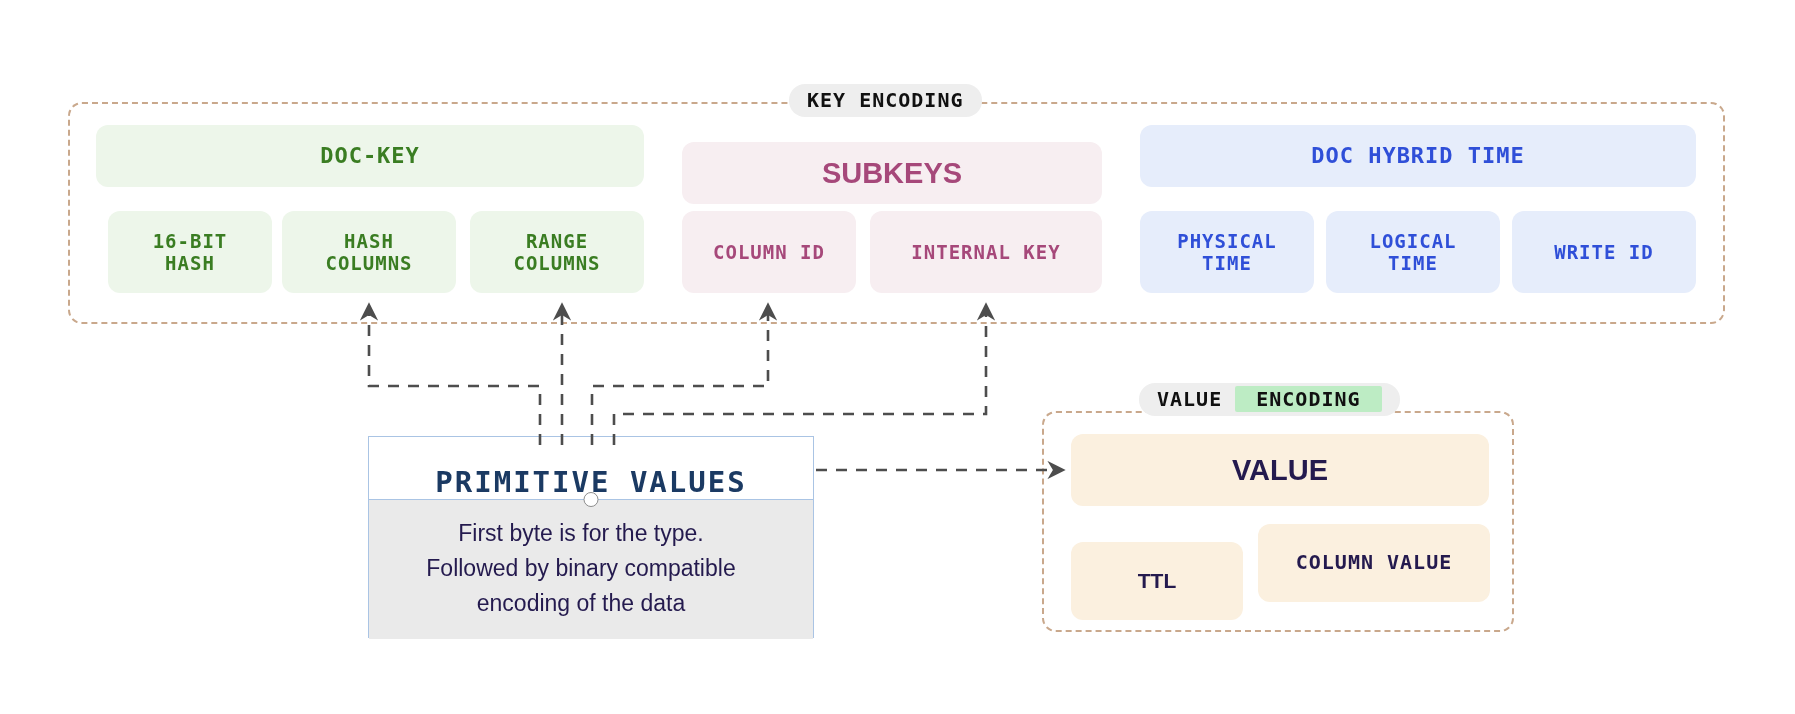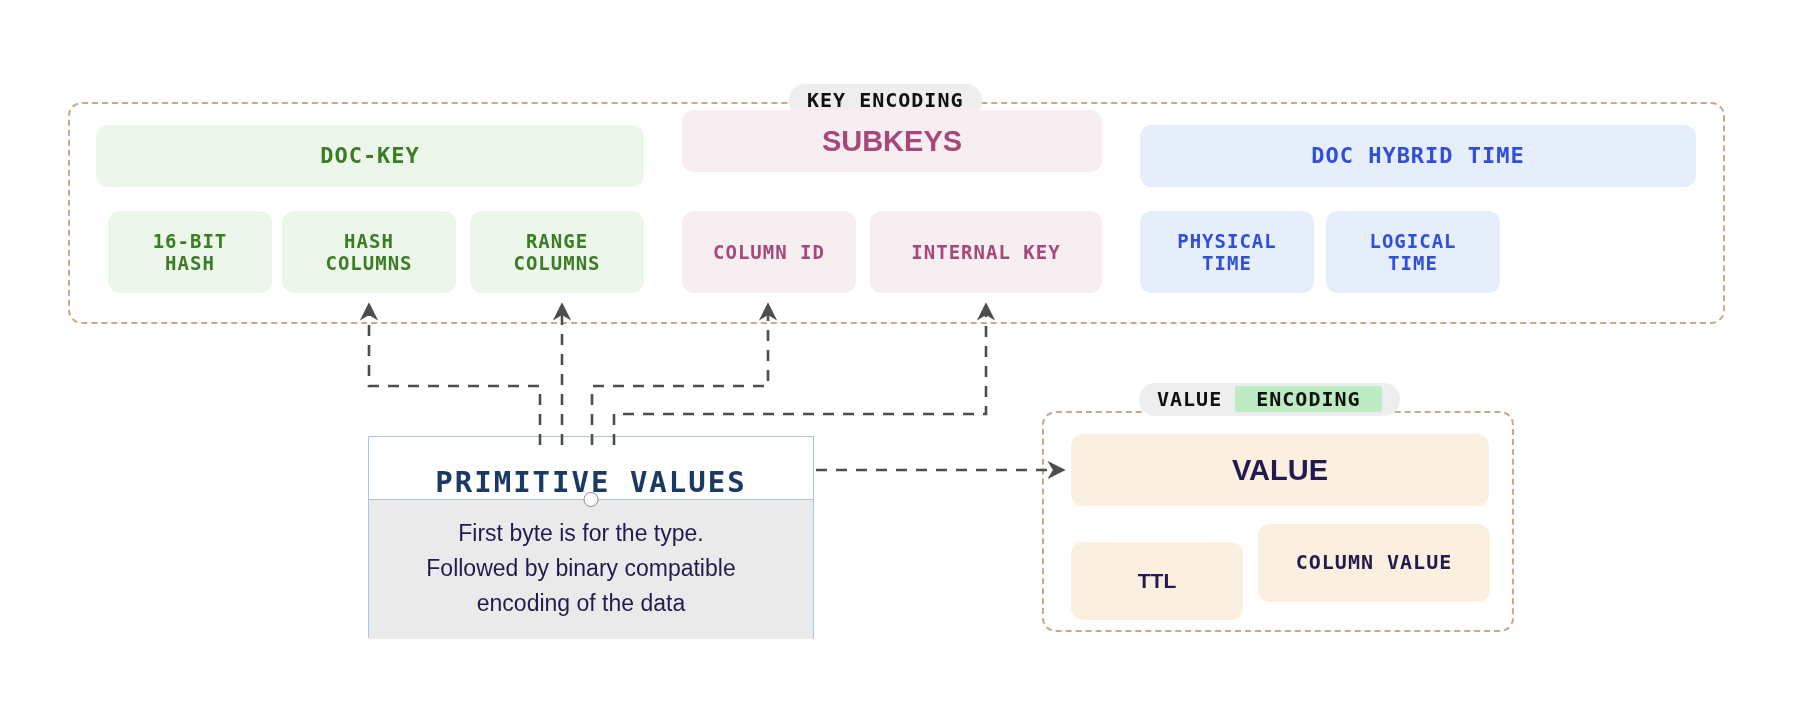--- a/index.html
+++ b/index.html
@@ -113,21 +113,21 @@
     </div>
   </div>
 
   <div class="box green-fill green-txt mono leaf" style="left:470px;top:211px;width:174px;height:82px;">
     <div>
       <div>RANGE</div>
       <div>COLUMNS</div>
     </div>
   </div>
 
-  <div class="box pink-fill pink-txt sans head" style="left:682px;top:110px;width:420px;height:62px;font-size:29px;">
+  <div class="box pink-fill pink-txt sans head" style="left:682px;top:142px;width:420px;height:62px;font-size:29px;">
     <span>SUBKEYS</span>
   </div>
 
   <div class="box pink-fill pink-txt mono leaf" style="left:682px;top:211px;width:174px;height:82px;">
     <span>COLUMN ID</span>
   </div>
 
   <div class="box pink-fill pink-txt mono leaf" style="left:870px;top:211px;width:232px;height:82px;">
     <span>INTERNAL KEY</span>
   </div>
@@ -143,20 +143,23 @@
     </div>
   </div>
 
   <div class="box blue-fill blue-txt mono leaf" style="left:1326px;top:211px;width:174px;height:82px;">
     <div>
       <div>LOGICAL</div>
       <div>TIME</div>
     </div>
   </div>
 
+  <div class="box blue-fill blue-txt mono leaf" style="left:1512px;top:211px;width:184px;height:82px;">
+    <span>WRITE ID</span>
+  </div>
 
   <div class="group" style="left:1042px;top:411px;width:472px;height:221px;"></div>
 
   <div class="group-title" style="left:1139px;top:383px;">
     <span>VALUE </span><span class="hl-green">ENCODING</span>
   </div>
 
   <div class="box cream-fill navy-txt sans" style="left:1071px;top:434px;width:418px;height:72px;font-size:29px;">
     <span>VALUE</span>
   </div>

